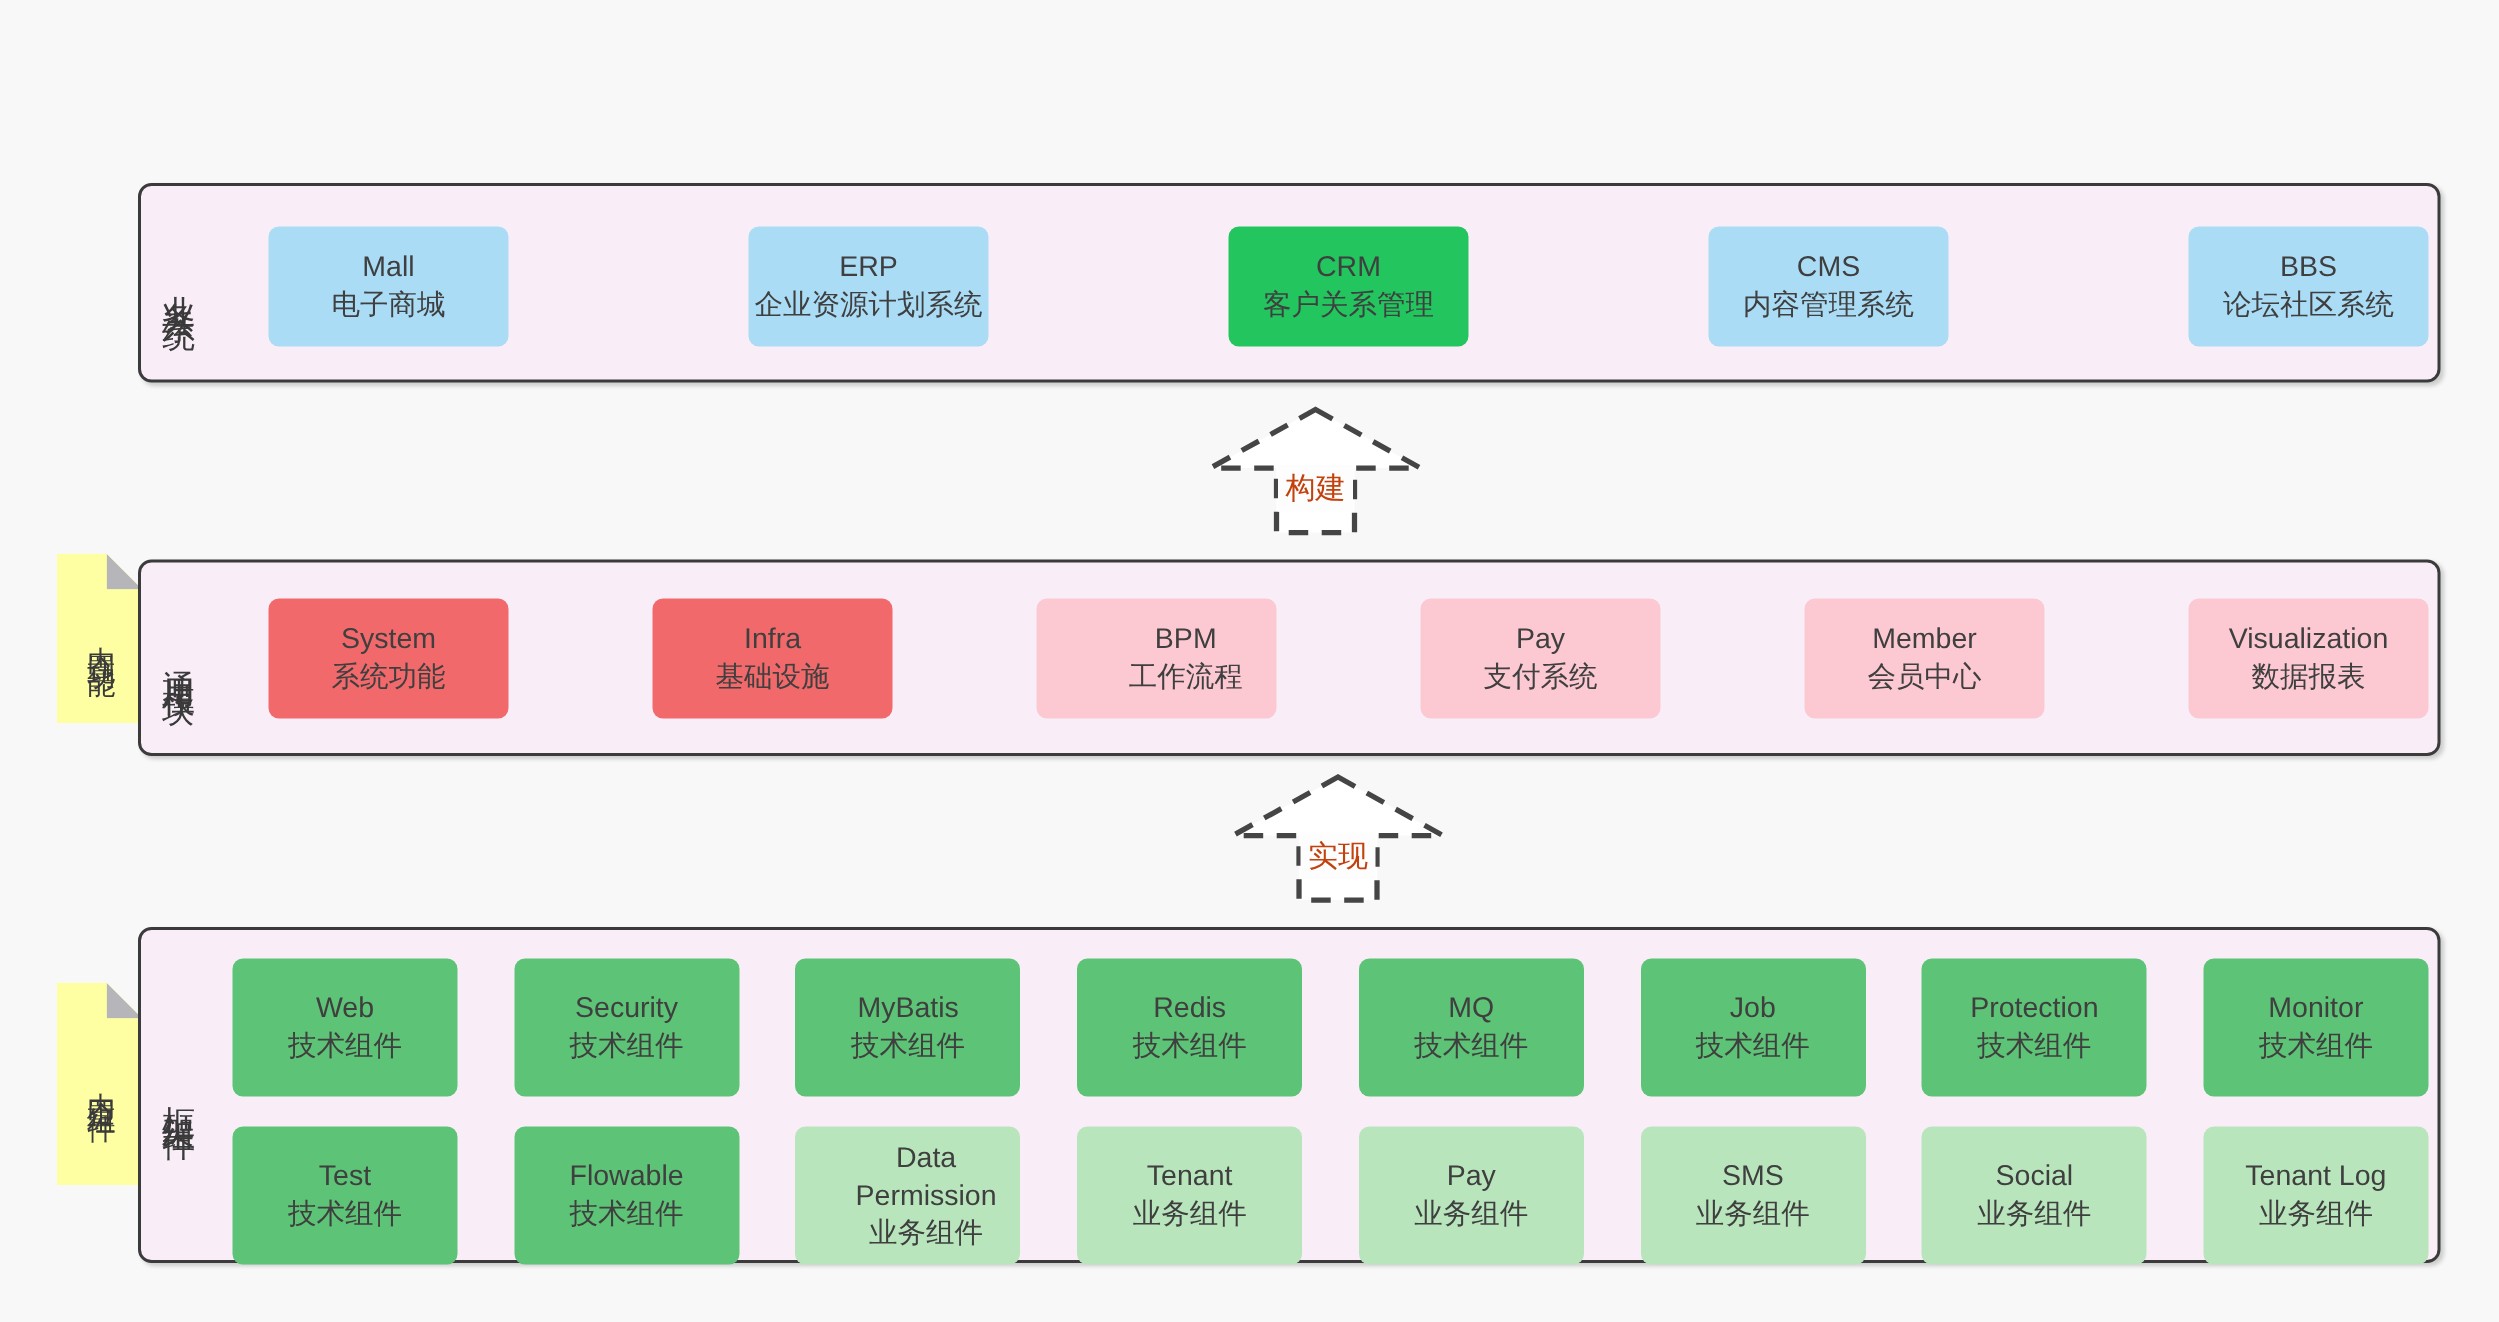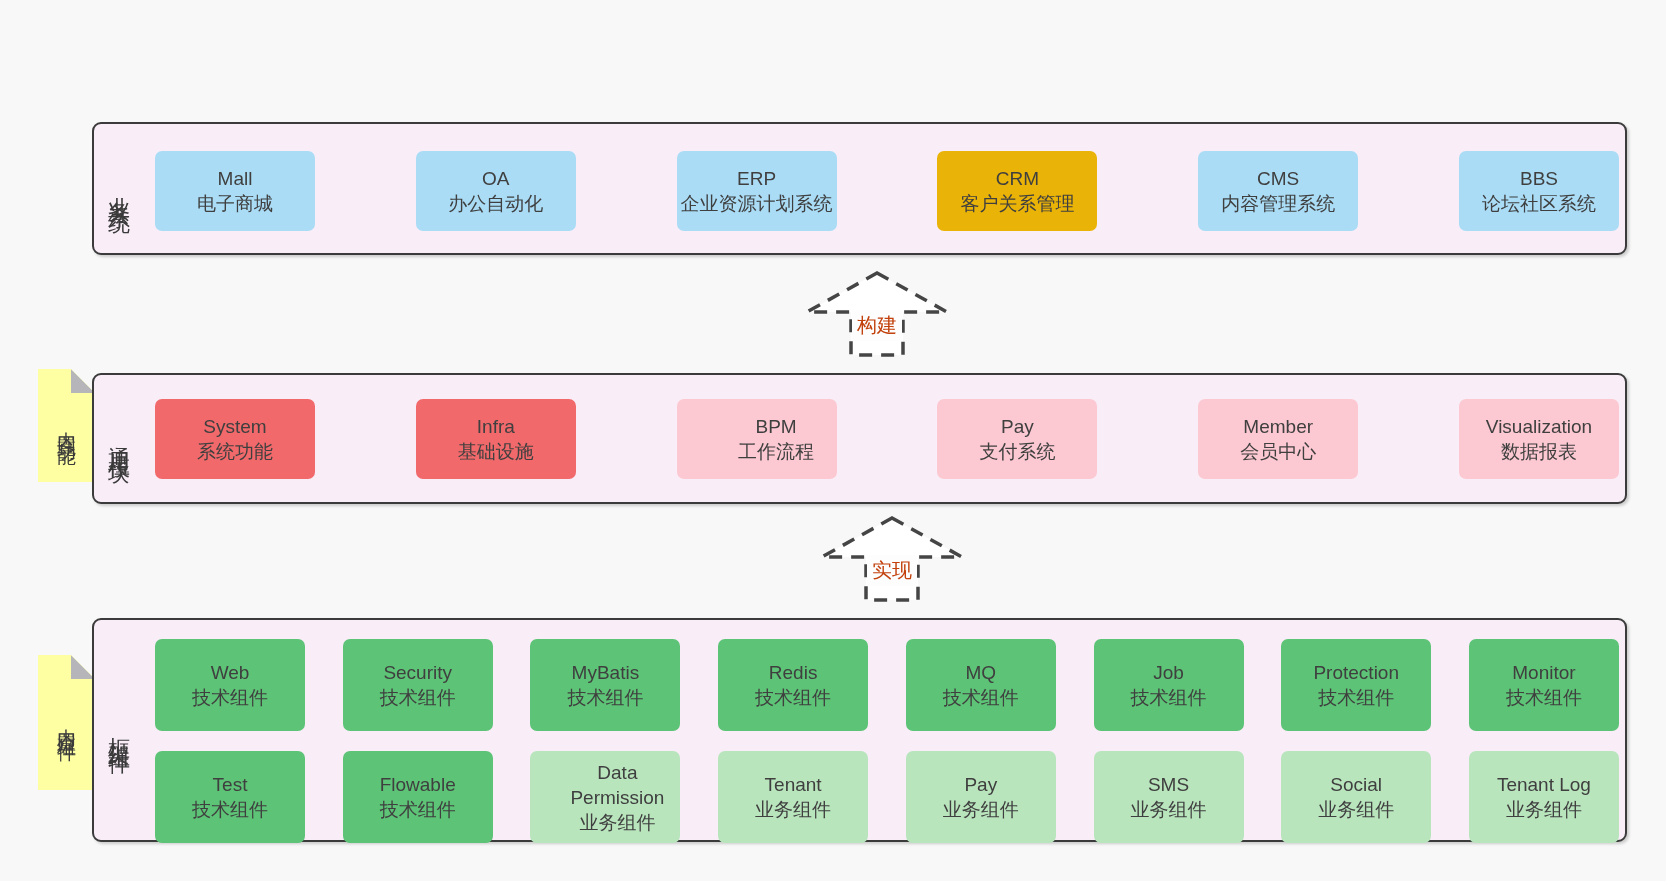--- a/index.html
+++ b/index.html
@@ -43,21 +43,21 @@
   .layer3 .row1{top:19px;}
   .layer3 .row2{top:131px;}
 
   .box{
     border-radius:7px;
     display:flex;flex-direction:column;
     align-items:center;justify-content:center;
     text-align:center;
     padding:2px 4px;box-sizing:border-box;
   }
-  .boxes-wide .box{width:160px;height:80px;}
+  .boxes-wide .box{width:160px;height:80px;margin-left:24px;}
   .boxes-narrow .box{width:150px;height:92px;}
   .box .en{font-size:19px;line-height:25px;}
   .box .zh{font-size:19px;line-height:25px;}
 
   
   .note{
     position:absolute;left:38px;width:57px;
     background:#feffa3;
     box-shadow:1px 2px 2px rgba(0,0,0,0.15);
     clip-path:polygon(0 0,calc(100% - 24px) 0,100% 24px,100% 100%,0 100%);
@@ -108,28 +108,24 @@
   </div>
 
   <section class="layer layer1">
     <div class="layer-label">业务系统</div>
     <div class="boxes boxes-wide">
         <div class="box" style="background: rgb(170, 220, 246);">
           <div class="en">Mall</div>
           <div class="zh">电子商城</div>
         </div>
         <div class="box" style="background: rgb(170, 220, 246);">
-          <div class="en">OA</div>
-          <div class="zh">办公自动化</div>
-        </div>
-        <div class="box" style="background: rgb(170, 220, 246);">
           <div class="en">ERP</div>
           <div class="zh">企业资源计划系统</div>
         </div>
-        <div class="box" style="background: #eab308;">
+        <div class="box" style="background: #22c55e;">
           <div class="en">CRM</div>
           <div class="zh">客户关系管理</div>
         </div>
         <div class="box" style="background: rgb(170, 220, 246);">
           <div class="en">CMS</div>
           <div class="zh">内容管理系统</div>
         </div>
         <div class="box" style="background: rgb(170, 220, 246);">
           <div class="en">BBS</div>
           <div class="zh">论坛社区系统</div>

